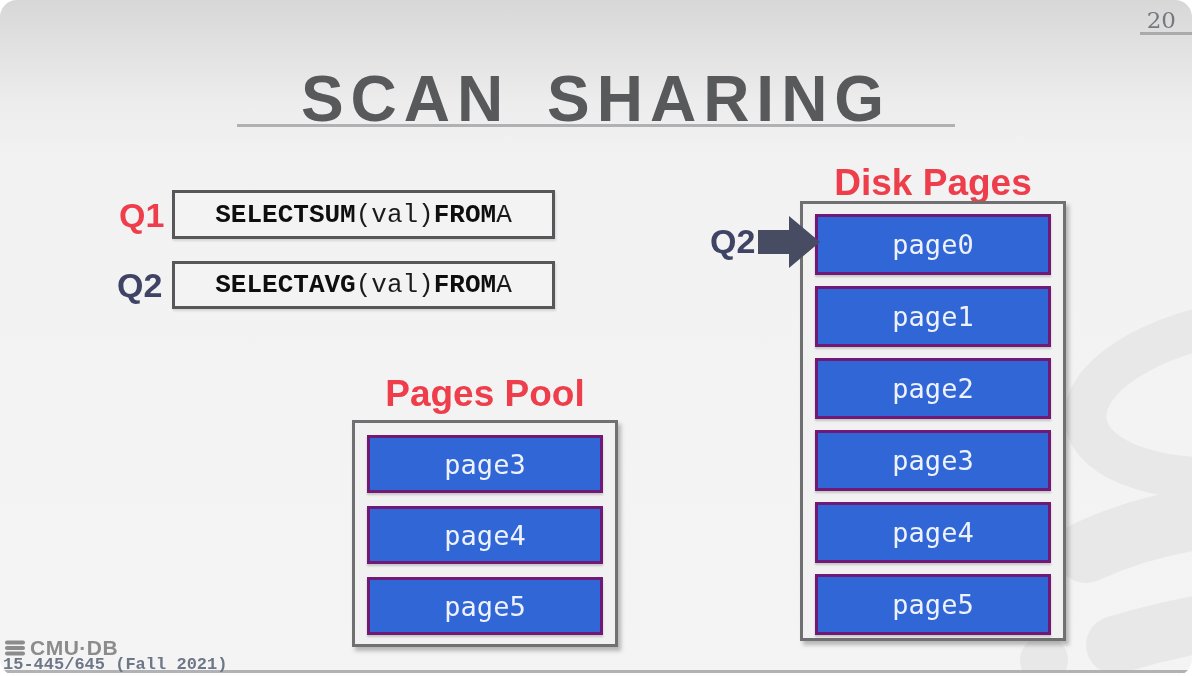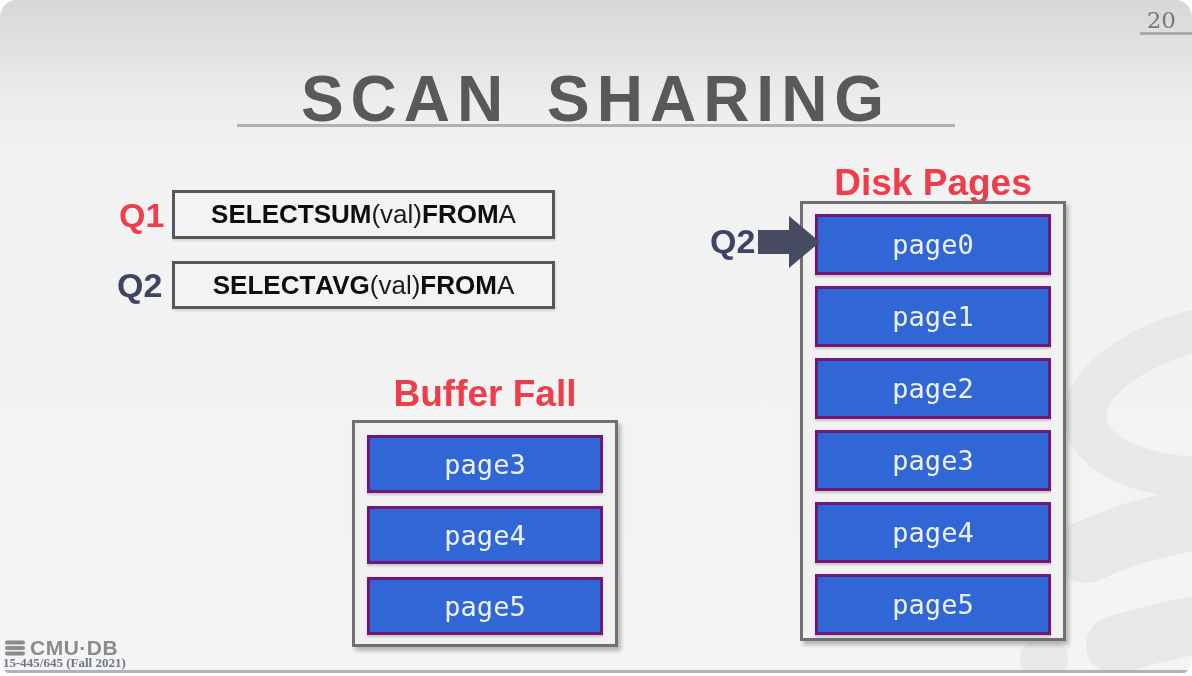--- a/index.html
+++ b/index.html
@@ -20,21 +20,21 @@
   .title{left:237px;top:62px;width:718px;text-align:center;font-size:64px;font-weight:bold;
          letter-spacing:7px;word-spacing:12px;color:#58595b;z-index:1;white-space:nowrap;}
   .title-line{left:237px;top:124px;width:718px;height:3px;background:#b1b1b3;z-index:1;}
   
   .qlabel{font-size:34px;font-weight:bold;line-height:1;z-index:2;}
   .q-red{color:#ee3e4b;}
   .q-navy{color:#3f4464;}
   .sql-box{
     width:383px;height:49px;box-sizing:border-box;border:3px solid #57575a;background:#f3f3f3;
     display:flex;align-items:center;justify-content:center;z-index:1;
-    font-family:Liberation Sans, sans-serif;font-size:26px;color:#1b1b1b;white-space:pre;
+    font-family:Liberation Mono, monospace;font-size:26px;color:#1b1b1b;white-space:pre;
     box-shadow:1px 2px 2px rgba(0,0,0,.12);
   }
   .sql-box b{font-weight:bold;color:#0e0e0e;}
   
   .panel-title{font-size:37px;font-weight:bold;color:#ee3e4b;text-align:center;width:266px;z-index:1;line-height:1.1;}
   .panel{
     box-sizing:border-box;width:266px;border:3px solid #707072;background:#f1f1f2;
     display:flex;flex-direction:column;z-index:1;
     box-shadow:3px 4px 4px rgba(90,90,90,.4);
   }
@@ -47,21 +47,21 @@
     box-shadow:0 2px 2px rgba(0,0,0,.18);
   }
   .panel.disk .page-box{height:61px;flex:none;}
   .panel.buffer .page-box{height:58px;flex:none;}
   
   .pointer-label{left:710px;top:224px;}
   .pointer-arrow{left:758px;top:216px;z-index:3;}
   
   .footer-logo-icon{left:4px;top:640px;z-index:3;}
   .footer-logo-text{left:30px;top:636px;font-size:21px;font-weight:bold;color:#8c8c8c;letter-spacing:.5px;z-index:3;}
-  .footer-course{left:3px;top:655px;font-family:Liberation Serif, serif;font-weight:600;font-size:13px;color:#6d7787;z-index:3;}
+  .footer-course{left:3px;top:655px;font-family:Liberation Mono, monospace;font-weight:600;font-size:17px;color:#6d7787;z-index:3;}
   .bottom-line{left:0;top:670px;width:1192px;height:3px;background:#b2b2b4;z-index:2;}
   .bottom-white{left:0;top:673px;width:1192px;height:3px;background:#fdfdfd;z-index:2;}
 </style>
 </head>
 <body>
 
 <div class="slide">
 
   <div class="layer watermark">
     <svg width="192" height="376" viewBox="0 0 192 376" xmlns="http://www.w3.org/2000/svg">
@@ -94,21 +94,21 @@
   <div class="layer panel-title" style="left:800px;top:163px;">Disk Pages</div>
   <div class="layer panel disk">
     <div class="page-box">page0</div>
     <div class="page-box">page1</div>
     <div class="page-box">page2</div>
     <div class="page-box">page3</div>
     <div class="page-box">page4</div>
     <div class="page-box">page5</div>
   </div>
 
-  <div class="layer panel-title" style="left:352px;top:374px;">Buffer Fall</div>
+  <div class="layer panel-title" style="left:352px;top:374px;">Pages Pool</div>
   <div class="layer panel buffer">
     <div class="page-box">page3</div>
     <div class="page-box">page4</div>
     <div class="page-box">page5</div>
   </div>
 
   <div class="layer footer-logo-icon">
     <svg width="22" height="17" viewBox="0 0 22 17" xmlns="http://www.w3.org/2000/svg">
       <rect x="1" y="0.5" width="20" height="4" rx="2" fill="#8c8c8c"></rect>
       <rect x="1" y="6" width="20" height="4" rx="2" fill="#8c8c8c"></rect>

